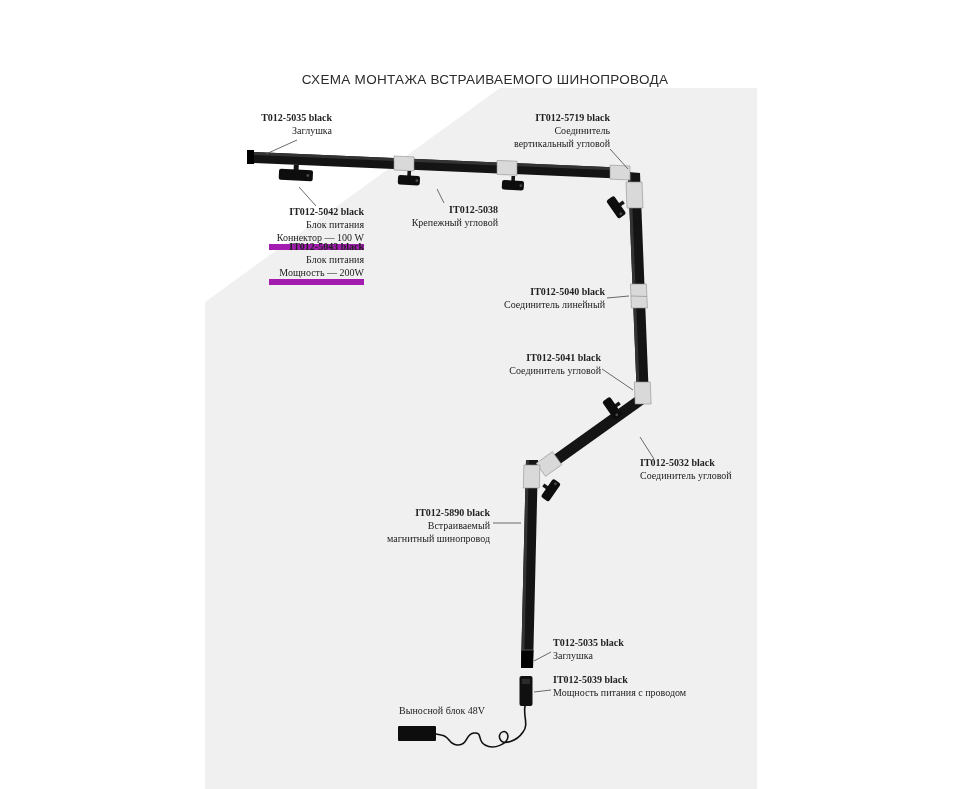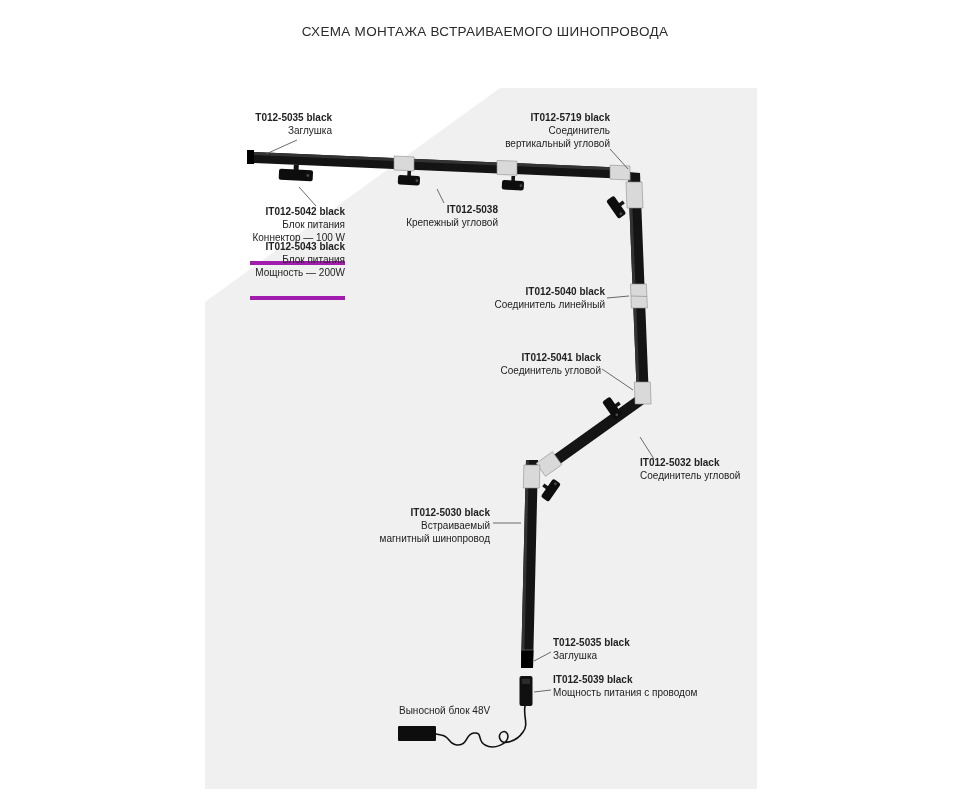--- a/index.html
+++ b/index.html
@@ -17,29 +17,29 @@
   .f-track{fill:var(--track,#141414);}
   .f-hl{fill:#333333;}
   .f-cap{fill:#000000;}
   .f-sleeve{fill:#d9d9d9;stroke:#8f8f8f;stroke-width:.6;}
   .ln{stroke:var(--leader,#5a5a5a);stroke-width:.9;}
   .wire{stroke:#111;stroke-width:1.6;fill:none;stroke-linecap:round;}
   .title{
     position:absolute;left:0;top:22px;width:970px;text-align:center;
     font-size:13.5px;line-height:20px;letter-spacing:.3px;color:#2b2b2b;z-index:3;
   }
-  .title span{display:block;}
+  .title span{display:block;margin-top:48px;}
   .label{
     position:absolute;font-size:10px;line-height:13px;color:var(--text);z-index:3;
   }
-  .label span{display:block;}
+  .label span{display:block;font-family:Liberation Serif, serif;}
   .label .code{font-weight:bold;}
   .ta-r{text-align:right;}
   .ta-c{text-align:right;}
-  .rule{border-bottom:4px solid #a21caf;padding-bottom:17px;}
+  .rule{border-bottom:6px solid #a21caf;padding-bottom:0;margin-left:19px;}
 </style>
 </head>
 <body>
 
 <svg width="970" height="789" viewBox="0 0 970 789">
   <defs>
     <g id="spot">
       <rect x="-1.8" y="-7" width="3.6" height="5.2" fill="#141414"></rect>
       <rect x="-11" y="-2.5" width="22" height="9.5" rx="2.2" fill="#0d0d0d"></rect>
       <circle cx="8" cy="2.2" r="1.4" fill="#4a4a4a"></circle>
@@ -146,21 +146,21 @@
   <span class="code">IT012-5041 black</span>
   <span>Соединитель угловой</span>
 </div>
 
 <div class="label" style="left:640px;top:456px;width:115px">
   <span class="code">IT012-5032 black</span>
   <span>Соединитель угловой</span>
 </div>
 
 <div class="label ta-r" style="left:376px;top:506px;width:114px">
-  <span class="code">IT012-5030 black</span>
+  <span class="code">IT012-5890 black</span>
   <span>Встраиваемый</span>
   <span>магнитный шинопровод</span>
 </div>
 
 <div class="label" style="left:553px;top:636px;width:100px">
   <span class="code">T012-5035 black</span>
   <span>Заглушка</span>
 </div>
 
 <div class="label" style="left:553px;top:673px;width:160px">

